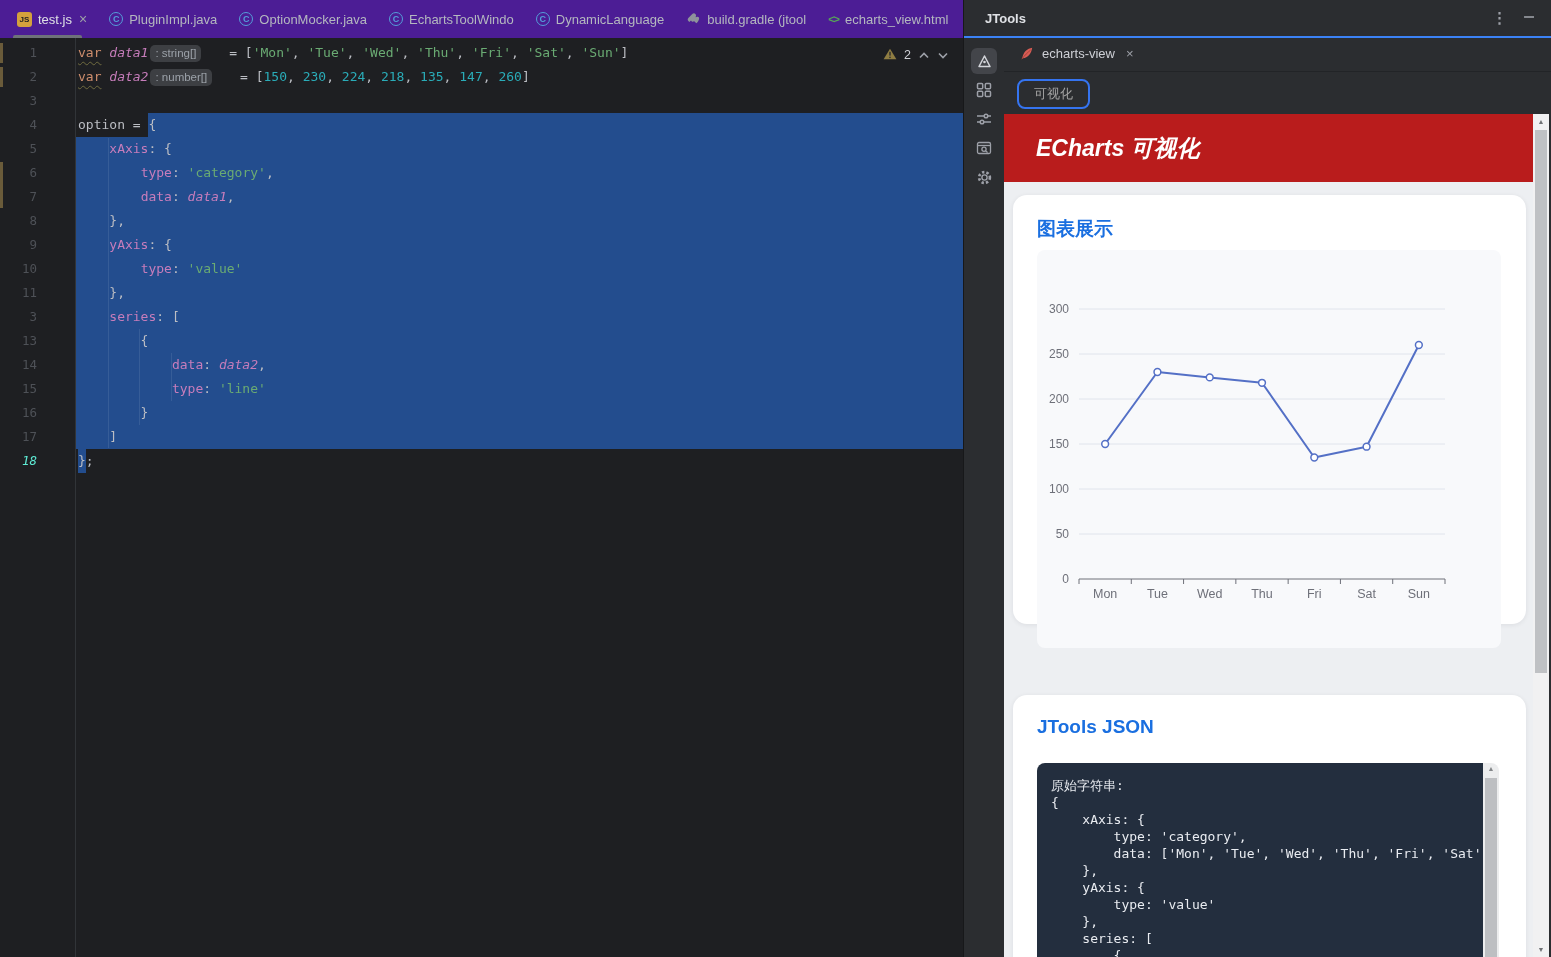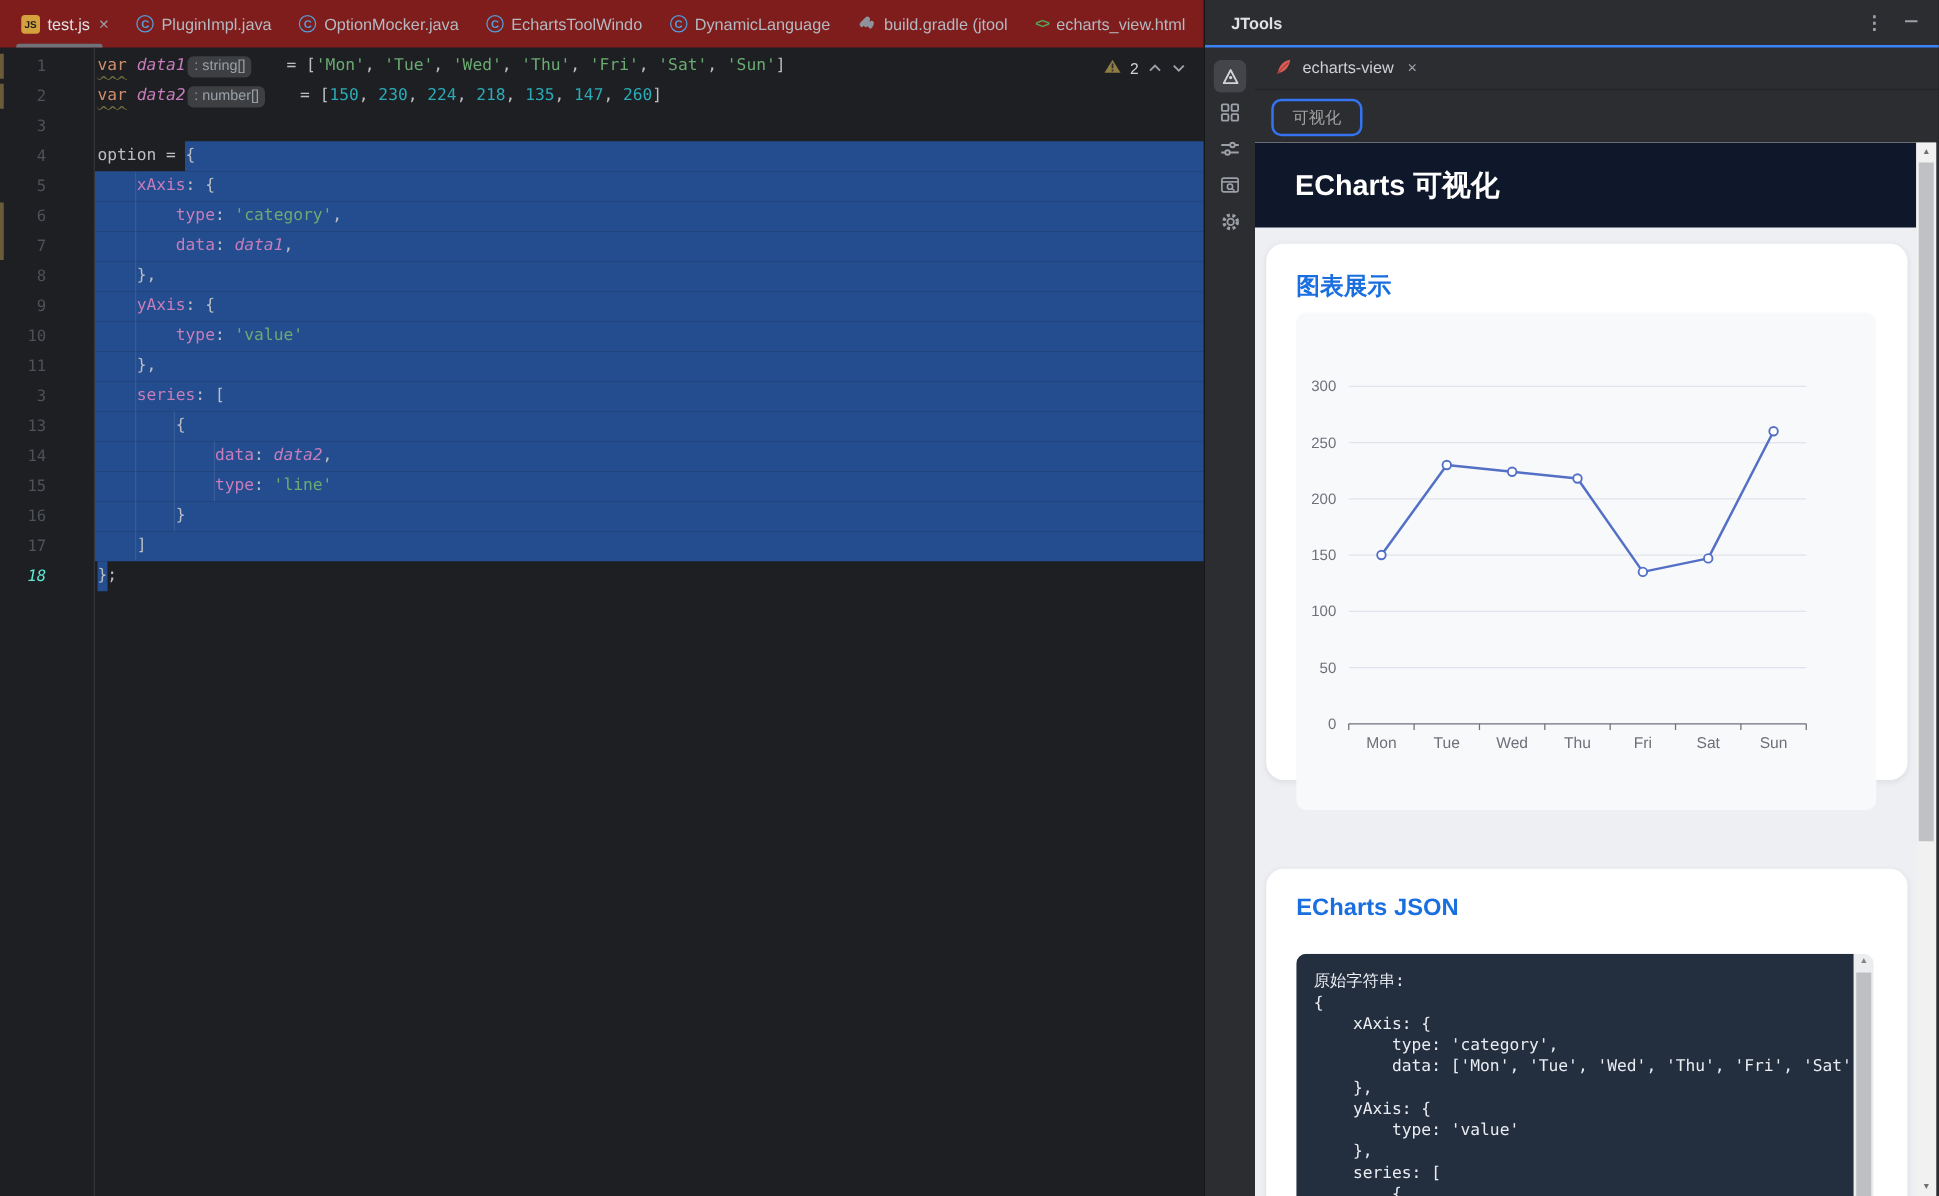--- a/index.html
+++ b/index.html
@@ -1,21 +1,21 @@
 <!DOCTYPE html>
 <html><head>
 <meta charset="utf-8">
 <style>
   * { margin:0; padding:0; box-sizing:border-box; }
   html,body { width:1551px; height:957px; overflow:hidden; background:#1e1f22;
     font-family:"Liberation Sans", sans-serif; }
 
   
   .editor-pane { position:absolute; left:0; top:0; width:963px; height:957px; background:#1e1f22; }
-  .tabbar { height:38px; background:#7f1d1d; display:flex; align-items:center; padding-left:6px; }
+  .tabbar { height:38px; background:#4c1d95; display:flex; align-items:center; padding-left:6px; }
   .tabstrip { display:flex; align-items:center; height:38px; }
   .tab { display:flex; align-items:center; gap:6px; height:38px; padding:0 11px; font-size:13px;
     color:#b4b8bf; position:relative; cursor:default; white-space:nowrap; }
   .tab.active { color:#dfe1e5; }
   .tab.active::after { content:""; position:absolute; left:7px; right:16px; bottom:0; height:3px;
     background:#6e727a; border-radius:2px 2px 0 0; }
   .tab .close { color:#9da0a8; font-size:14px; margin-left:1px; }
   .fi { display:inline-flex; align-items:center; justify-content:center; }
   .fi-js { width:15px; height:15px; background:#d4a13d; color:#1e1f22; font-size:8px; font-weight:bold; border-radius:3px; }
   .fi-class { width:14px; height:14px; border:1.4px solid #549ed9; color:#549ed9; border-radius:50%; font-size:9px; font-weight:bold; }
@@ -61,22 +61,22 @@
   .panel-main { position:absolute; left:40px; top:39px; right:0; bottom:0; }
   .tw-tabbar { height:33px; display:flex; align-items:center; padding-left:15px; border-bottom:1px solid #222427; }
   .tw-tab { display:flex; align-items:flex-start; gap:8px; color:#ced0d6; font-size:13px; }
   .tw-tab .close { color:#9da0a8; font-size:13px; margin-left:3px; }
   .viz-btn { margin:7px 0 0 13px; height:30px; padding:0 15px; background:transparent;
     border:2px solid #3574f0; border-radius:8px; color:#a3a3a3; font-size:13px;
     font-family:"Liberation Sans", sans-serif; }
 
   
   .webview { position:absolute; left:0; top:75px; right:2px; bottom:0; background:#edeff2; overflow:hidden; }
-  .wv-header { position:absolute; left:0; top:0; right:16px; height:68px; background:#0f172a; color:#fff;
-    display:flex; align-items:center; padding-left:32px; font-size:23px; font-weight:bold; }
+  .wv-header { position:absolute; left:0; top:0; right:16px; height:68px; background:#b91c1c; color:#fff;
+    display:flex; align-items:center; padding-left:32px; font-size:23px; font-weight:bold;font-style:italic; }
   .card { position:absolute; left:9px; width:513px; background:#fff; border-radius:14px;
     box-shadow:0 1px 5px rgba(25,30,40,0.08); }
   .card1 { top:81px; height:429px; }
   .card2 { top:581px; height:390px; }
   .card-title { position:absolute; left:24px; top:21px; font-size:19px; font-weight:bold; color:#1a6fe0; }
   .chart-area { position:absolute; left:24px; top:55px; width:464px; height:398px; background:#f8f9fb; border-radius:8px; }
   .chart-area svg { position:absolute; left:0; top:0; font-family:"Liberation Sans", sans-serif; }
   .codeblock { position:absolute; left:24px; top:68px; width:462px; height:322px; border-radius:8px;
     overflow:hidden; display:flex; }
   .codeblock pre { flex:1; background:#232e3e; color:#e9ecf1; font:13px/17px "DejaVu Sans Mono", monospace;
@@ -307,21 +307,21 @@
               <circle cx="172.71428571428572" cy="127.39999999999998" r="3.4" fill="#ffffff" stroke="#5470c6" stroke-width="1.5"></circle>
               <circle cx="225" cy="132.79999999999998" r="3.4" fill="#ffffff" stroke="#5470c6" stroke-width="1.5"></circle>
               <circle cx="277.2857142857143" cy="207.5" r="3.4" fill="#ffffff" stroke="#5470c6" stroke-width="1.5"></circle>
               <circle cx="329.57142857142856" cy="196.7" r="3.4" fill="#ffffff" stroke="#5470c6" stroke-width="1.5"></circle>
               <circle cx="381.85714285714283" cy="95" r="3.4" fill="#ffffff" stroke="#5470c6" stroke-width="1.5"></circle>
             </svg>
         </div>
       </div>
 
       <div class="card card2">
-        <div class="card-title">ECharts JSON</div>
+        <div class="card-title">JTools JSON</div>
         <div class="codeblock">
           <pre id="jsonpre">原始字符串:
 {
     xAxis: {
         type: 'category',
         data: ['Mon', 'Tue', 'Wed', 'Thu', 'Fri', 'Sat', 'Sun'],
     },
     yAxis: {
         type: 'value'
     },

